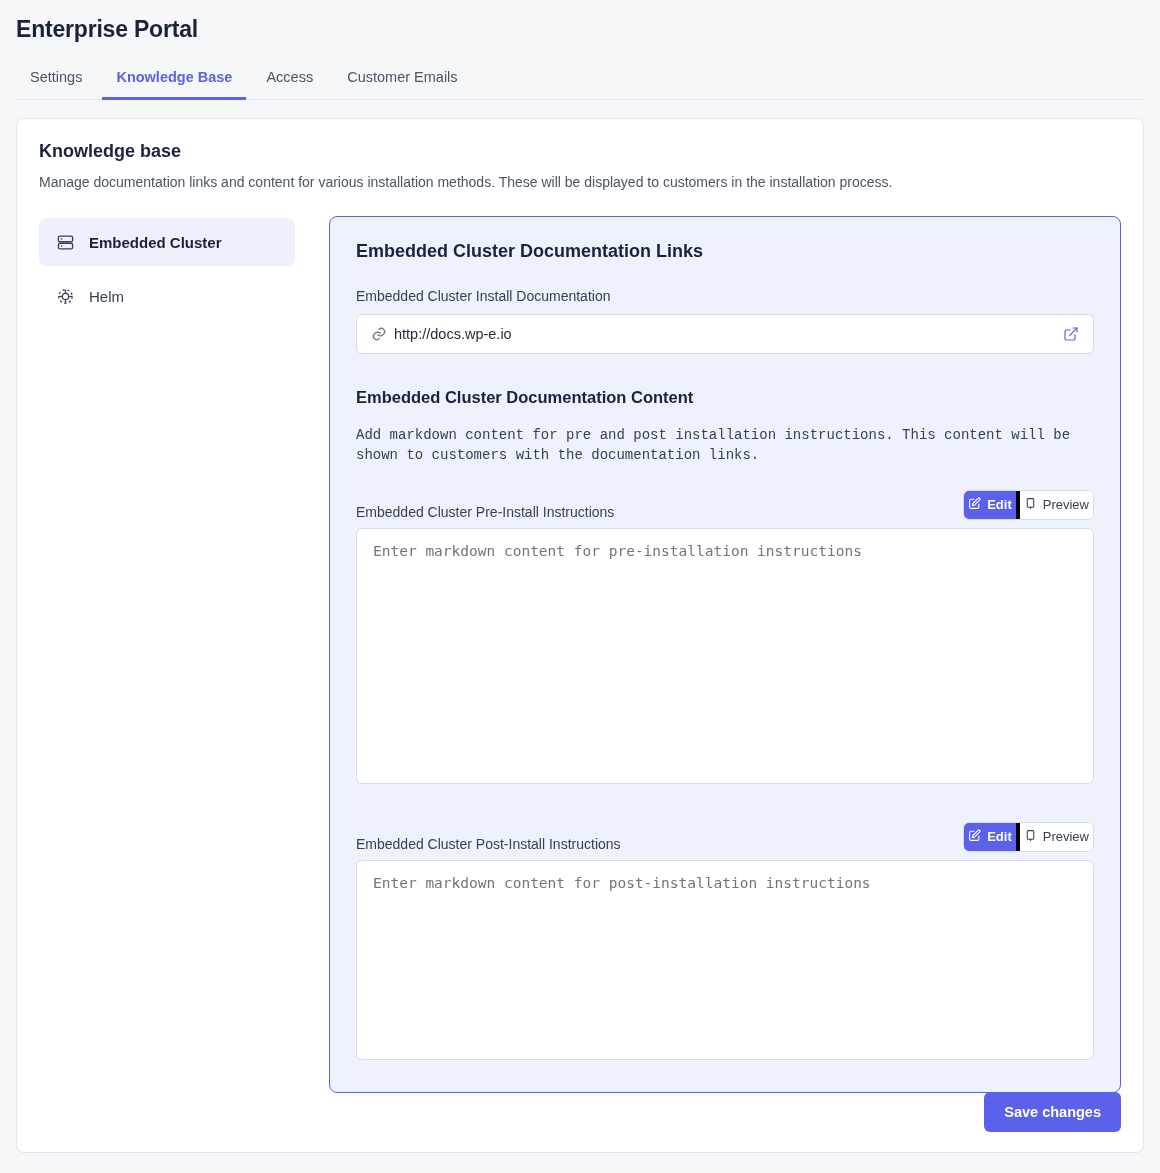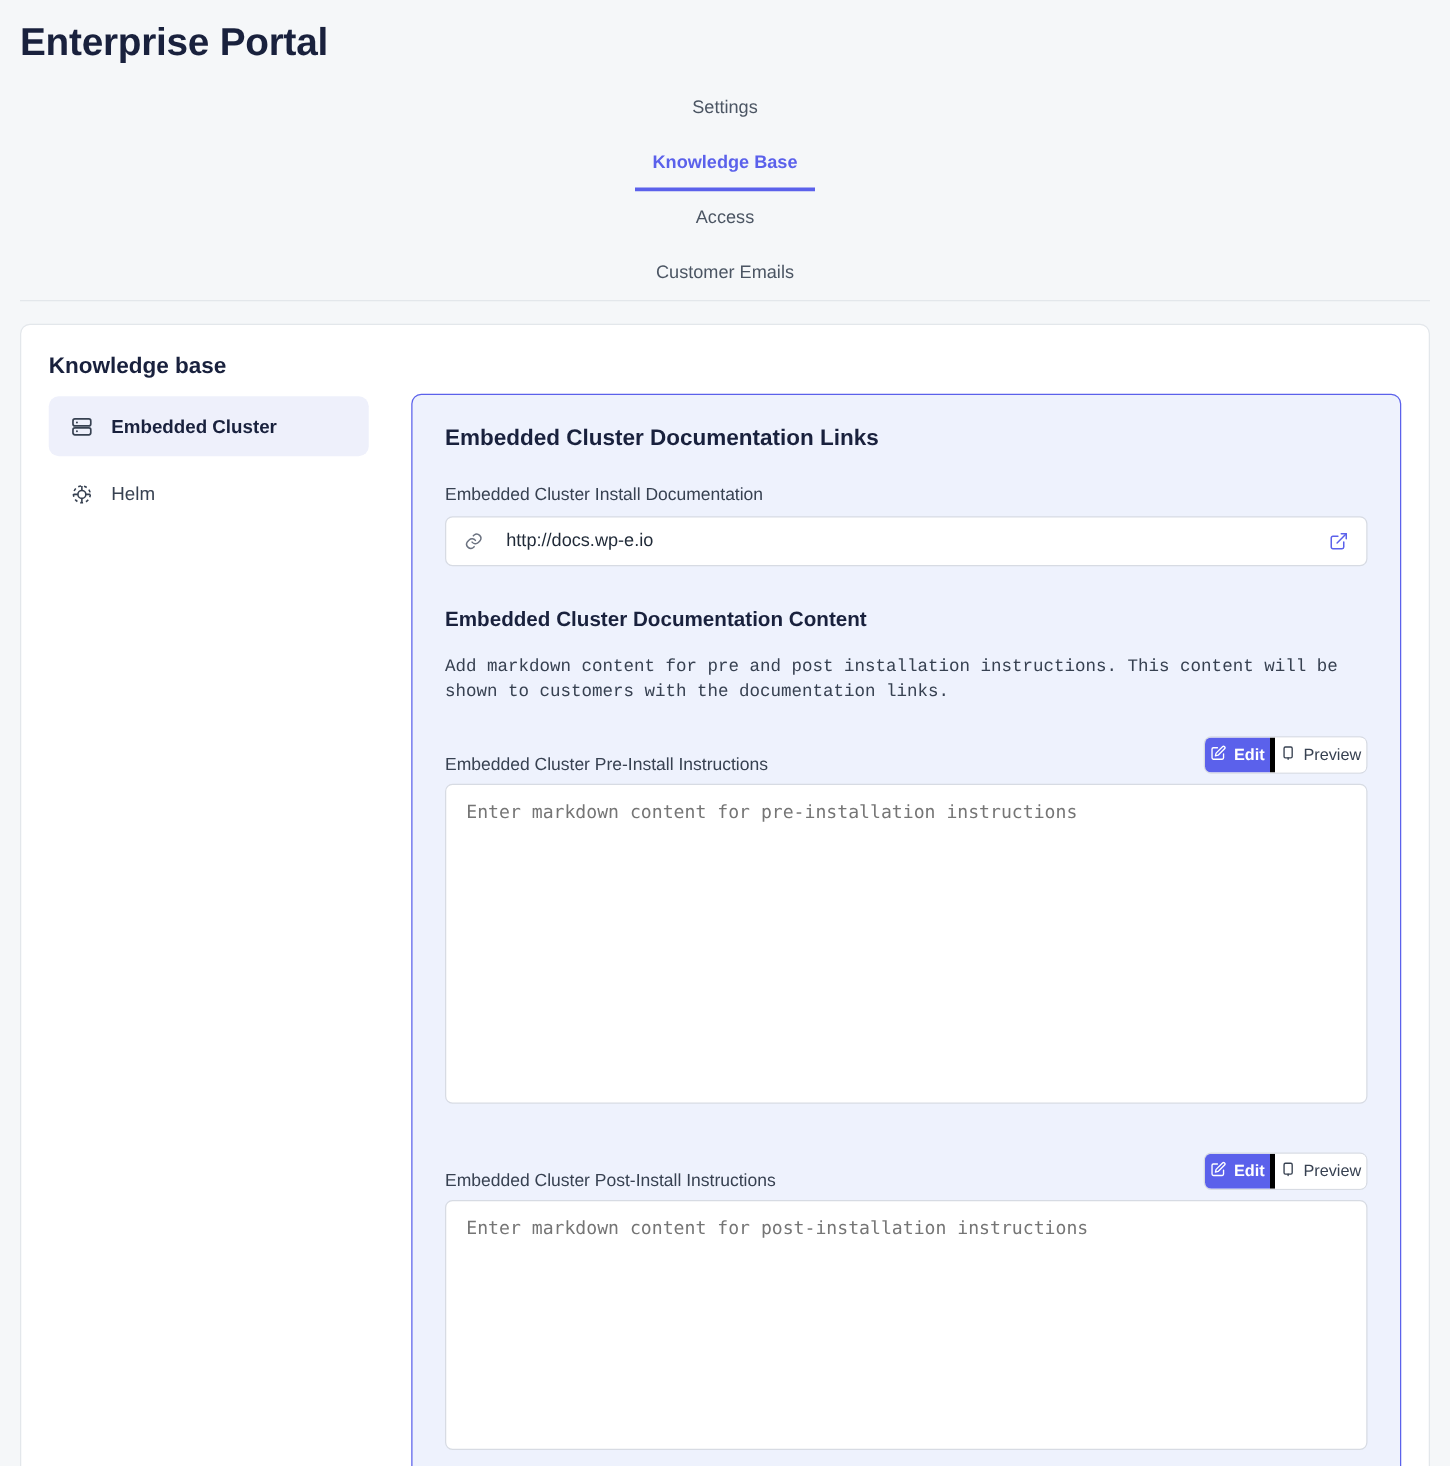--- a/index.html
+++ b/index.html
@@ -13,34 +13,33 @@
   body {
     width: 1160px;
     height: 1173px;
     overflow: hidden;
   }
 
   .app-header {
     padding: 16px 16px 0 16px;
   }
   .app-title {
-    font-size: 31px;
+    font-size: 23px;
     font-weight: bold;
     color: #19213d;
     letter-spacing: -0.2px;
     margin: 0 0 18px 0;
   }
 
   .tabbar {
     display: flex;
-    align-items: center;
+    align-items: flex-start;
     gap: 6px;
     border-bottom: 1px solid #e3e7eb;
     margin: 0 0 0 0;
-    flex-direction: column;
   }
   .tab {
     padding: 8px 14px 12px 14px;
     font-size: 14.5px;
     color: #4b5563;
     cursor: pointer;
     border-bottom: 3px solid transparent;
     margin-bottom: -1px;
     white-space: nowrap;
   }
@@ -129,21 +128,21 @@
     margin: 34px 0 18px 0;
   }
   .field-label {
     font-size: 14px;
     color: #374151;
     margin-bottom: 10px;
   }
   .url-input {
     display: flex;
     align-items: center;
-    gap: 18px;
+    gap: 7px;
     background: #ffffff;
     border: 1px solid #d7dbe3;
     border-radius: 6px;
     padding: 11px 14px;
   }
   .url-input .val {
     flex: 1 1 auto;
     font-size: 14.5px;
     color: #1f2937;
   }
@@ -236,20 +235,21 @@
   <div class="tabbar">
     <div class="tab">Settings</div>
     <div class="tab active">Knowledge Base</div>
     <div class="tab">Access</div>
     <div class="tab">Customer Emails</div>
   </div>
 </div>
 
 <div class="card">
   <h2 class="section-title">Knowledge base</h2>
+  <p class="section-desc">Manage documentation links and content for various installation methods. These will be displayed to customers in the installation process.</p>
 
   <div class="body-row">
 
     <div class="side-nav">
       <div class="nav-item active">
         <span class="nav-icon">
           <svg width="19" height="19" viewBox="0 0 24 24" fill="none" stroke="currentColor" stroke-width="1.7">
             <rect x="3" y="4" width="18" height="7" rx="2"></rect>
             <rect x="3" y="13" width="18" height="7" rx="2"></rect>
             <line x1="7" y1="7.5" x2="7.01" y2="7.5" stroke-linecap="round" stroke-width="2"></line>

